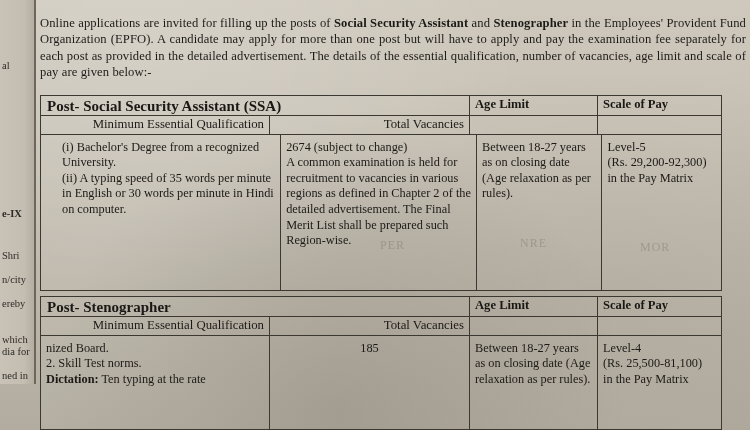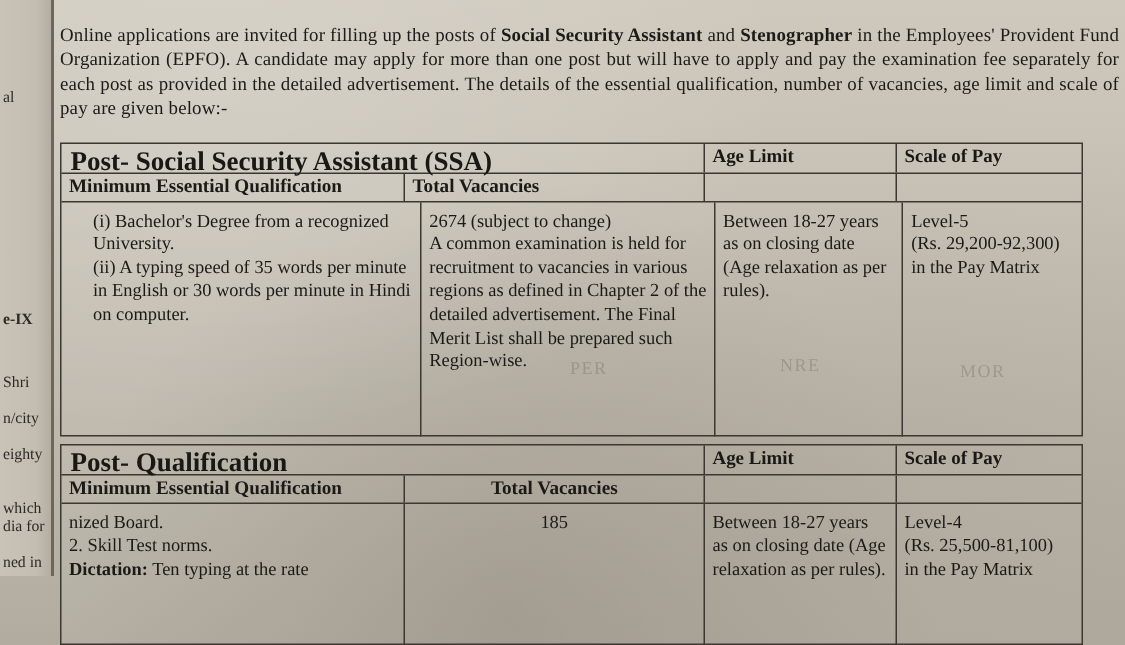--- a/index.html
+++ b/index.html
@@ -68,21 +68,21 @@
     width: 706px;
     font-size: 12.6px;
     line-height: 16.6px;
     color: #1d1b18;
     text-align: justify;
     letter-spacing: 0.1px;
   }
   .intro b { font-weight: bold; }
   .post-title {
     font-weight: bold;
-    font-size: 18px;
+    font-size: 15px;
     color: #1a1815;
   }
   
   .tbl {
     position: absolute;
     border: 1.6px solid #3b3731;
     background: rgba(255,255,255,0.04);
     box-sizing: border-box;
   }
   .tbl .title-row {
@@ -111,24 +111,25 @@
   .cell {
     box-sizing: border-box;
     padding: 2px 5px 2px 5px;
     font-size: 12.3px;
     line-height: 15.6px;
     color: #1c1a17;
     border-left: 1.6px solid #3b3731;
   }
   .cell:first-child { border-left: none; }
   .hdr-row .cell {
-    font-weight: bold;
+    font-weight: normal;
     font-size: 12.8px;
     padding-top: 1px;
     padding-bottom: 1px;
+    text-align: right;
   }
   .hdr-row {
     border-bottom: 1.6px solid #3b3731;
   }
   .c1 { width: 228px; }
   .c2 { width: 200px; }
   .c3 { width: 128px; }
   .c4 { width: 122px; }
   .center { text-align: center; }
   
@@ -148,21 +149,21 @@
 
   <div class="ghost" style="left:380px; top:238px;">PER</div>
   <div class="ghost" style="left:520px; top:236px;">NRE</div>
   <div class="ghost" style="left:640px; top:240px;">MOR</div>
 
   <div class="left-strip">
     <div class="ls-line" style="top:60px;">al</div>
     <div class="ls-line" style="top:208px; font-weight:bold;">e-IX</div>
     <div class="ls-line" style="top:250px;">Shri</div>
     <div class="ls-line" style="top:274px;">n/city</div>
-    <div class="ls-line" style="top:298px;">eighty</div>
+    <div class="ls-line" style="top:298px;">ereby</div>
     <div class="ls-line" style="top:322px;margin-top:12px;">which</div>
     <div class="ls-line" style="top:346px;">dia for</div>
     <div class="ls-line" style="top:370px;">ned in</div>
     <div class="ls-line" style="top:394px;">n No.</div>
     <div class="ls-line" style="top:414px;">at I do</div>
   </div>
 
   <div class="main">
 
     <p class="intro"><span>Online applications are invited for filling up the posts of </span><b>Social Security Assistant</b><span> and </span><b>Stenographer</b><span> in the Employees' Provident Fund Organization (EPFO). A candidate may apply for more than one post but will have to apply and pay the examination fee separately for each post as provided in the detailed advertisement. The details of the essential qualification, number of vacancies, age limit and scale of pay are given below:-</span></p>
@@ -185,21 +186,21 @@
         <div class="cell c2" style="white-space:pre-line; padding-top:5px;">2674 (subject to change)
 A common examination is held for recruitment to vacancies in various regions as defined in Chapter 2 of the detailed advertisement. The Final Merit List shall be prepared such Region-wise.</div>
         <div class="cell c3" style="white-space:pre-line; padding-top:5px;">Between 18-27 years as on closing date (Age relaxation as per rules).</div>
         <div class="cell c4" style="white-space:pre-line; padding-top:5px;">Level-5
 (Rs. 29,200-92,300) in the Pay Matrix</div>
       </div>
     </div>
 
     <div class="tbl" style="left:4px; top:296px; width:682px; height:134px;">
       <div class="title-row">
-        <span class="post-title">Post- Qualification</span>
+        <span class="post-title">Post- Stenographer</span>
         <span class="tcell-ageHdr" style="left:428px; width:128px;">Age Limit</span>
         <span class="tcell-scaleHdr" style="left:556px; width:124px;">Scale of Pay</span>
       </div>
       <div class="row hdr-row">
         <div class="cell c1">Minimum Essential Qualification</div>
         <div class="cell c2 center">Total Vacancies</div>
         <div class="cell c3"></div>
         <div class="cell c4"></div>
       </div>
       <div class="row" style="height:94px;">

